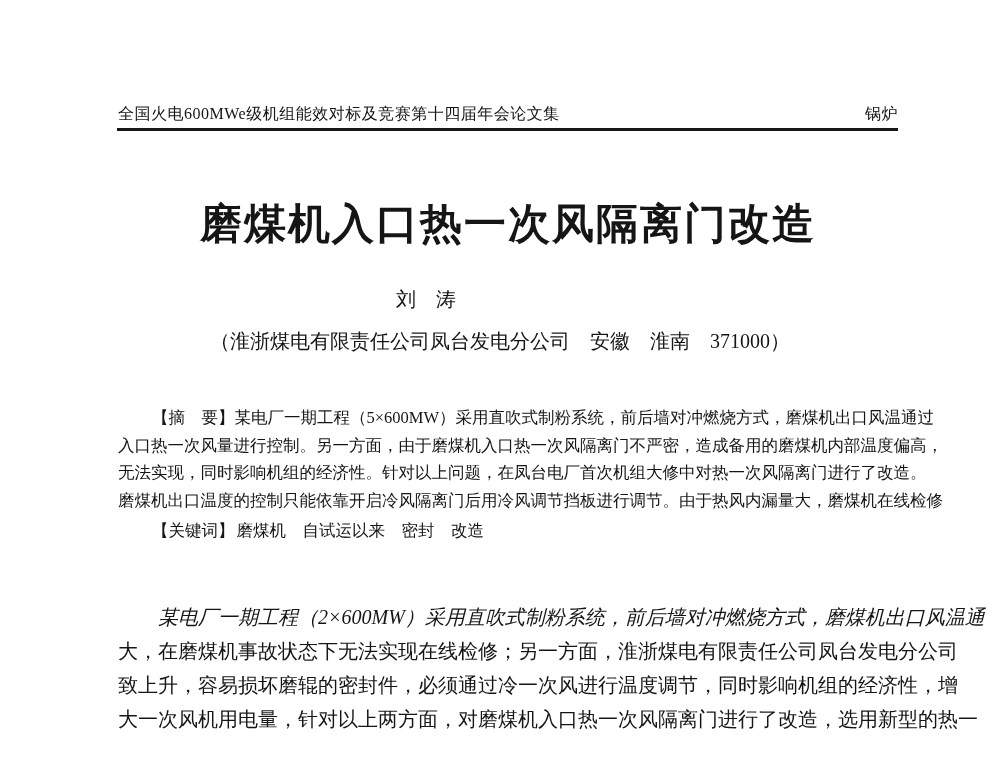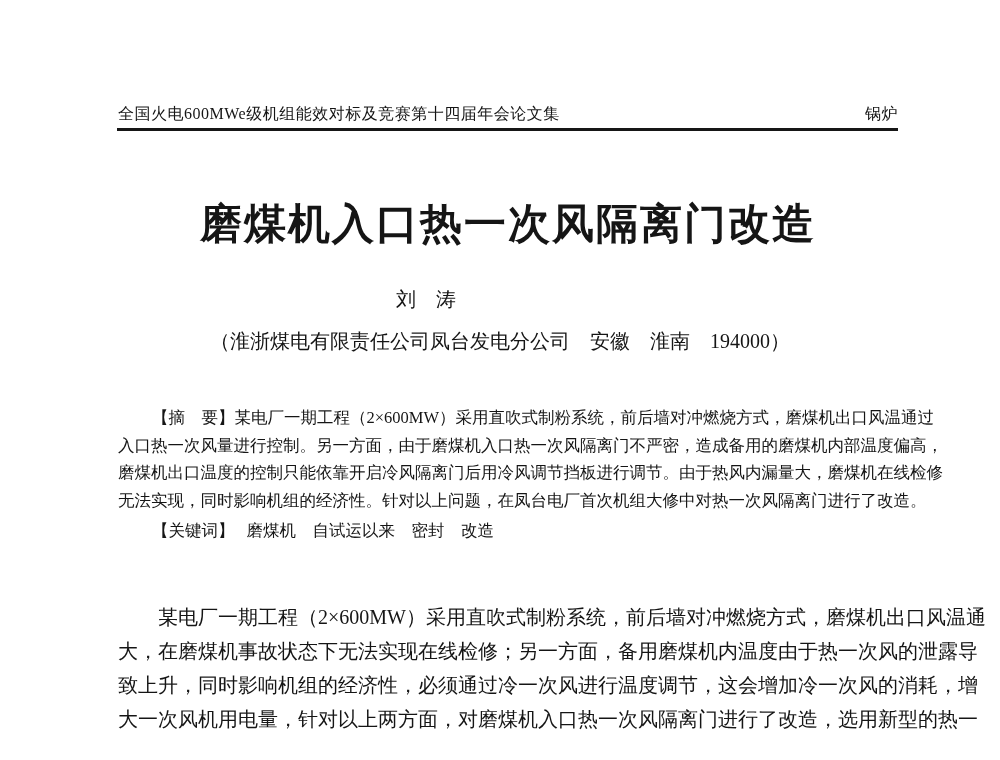--- a/index.html
+++ b/index.html
@@ -84,62 +84,62 @@
   .keywords {
     position: absolute;
     left: 118px;
     width: 782px;
     top: 517px;
     font-size: 16.5px;
     line-height: 27.5px;
     padding-left: 34px;
     box-sizing: border-box;
   }
-  .keywords .label { margin-right: 12px; }
+  .keywords .label { margin-right: 2px; }
   
   .bodytext {
     position: absolute;
     left: 118px;
     width: 782px;
     top: 600px;
     font-size: 20px;
     line-height: 34px;
   }
-  .bodytext .first { padding-left: 40px; }
+  .bodytext .first { padding-left: 40px; font-style: italic; }
 </style>
 </head>
 <body>
 
 <div class="page">
 
   <div class="header">
     <span class="header-left">全国火电600MWe级机组能效对标及竞赛第十四届年会论文集</span>
     <span class="header-right">锅炉</span>
   </div>
   <div class="header-rule"></div>
 
   <h1 class="title">磨煤机入口热一次风隔离门改造</h1>
 
   <div class="author">刘　涛</div>
 
-  <div class="affiliation">（淮浙煤电有限责任公司凤台发电分公司　安徽　淮南　194000）</div>
+  <div class="affiliation">（淮浙煤电有限责任公司凤台发电分公司　安徽　淮南　371000）</div>
 
   <div class="abstract">
     <div class="jline first">
-      <span class="label">【摘　要】</span><span>某电厂一期工程（2×600MW）采用直吹式制粉系统，前后墙对冲燃烧方式，磨煤机出口风温通过</span>
+      <span class="label">【摘　要】</span><span>某电厂一期工程（5×600MW）采用直吹式制粉系统，前后墙对冲燃烧方式，磨煤机出口风温通过</span>
     </div>
     <div class="jline">入口热一次风量进行控制。另一方面，由于磨煤机入口热一次风隔离门不严密，造成备用的磨煤机内部温度偏高，</div>
+    <div class="jline">无法实现，同时影响机组的经济性。针对以上问题，在凤台电厂首次机组大修中对热一次风隔离门进行了改造。</div>
     <div class="jline">磨煤机出口温度的控制只能依靠开启冷风隔离门后用冷风调节挡板进行调节。由于热风内漏量大，磨煤机在线检修</div>
-    <div class="jline">无法实现，同时影响机组的经济性。针对以上问题，在凤台电厂首次机组大修中对热一次风隔离门进行了改造。</div>
   </div>
 
   <div class="keywords">
     <span class="label">【关键词】</span><span>磨煤机　自试运以来　密封　改造</span>
   </div>
 
   <div class="bodytext">
     <div class="jline first">某电厂一期工程（2×600MW）采用直吹式制粉系统，前后墙对冲燃烧方式，磨煤机出口风温通</div>
-    <div class="jline">大，在磨煤机事故状态下无法实现在线检修；另一方面，备用磨煤机内温度由于热一次风的泄露导</div>
-    <div class="jline">致上升，同时影响机组的经济性，必须通过冷一次风进行温度调节，这会增加冷一次风的消耗，增</div>
+    <div class="jline">大，在磨煤机事故状态下无法实现在线检修；另一方面，淮浙煤电有限责任公司凤台发电分公司</div>
+    <div class="jline">致上升，容易损坏磨辊的密封件，必须通过冷一次风进行温度调节，同时影响机组的经济性，增</div>
     <div class="jline">大一次风机用电量，针对以上两方面，对磨煤机入口热一次风隔离门进行了改造，选用新型的热一</div>
   </div>
 
 </div>
 
 </body></html>

